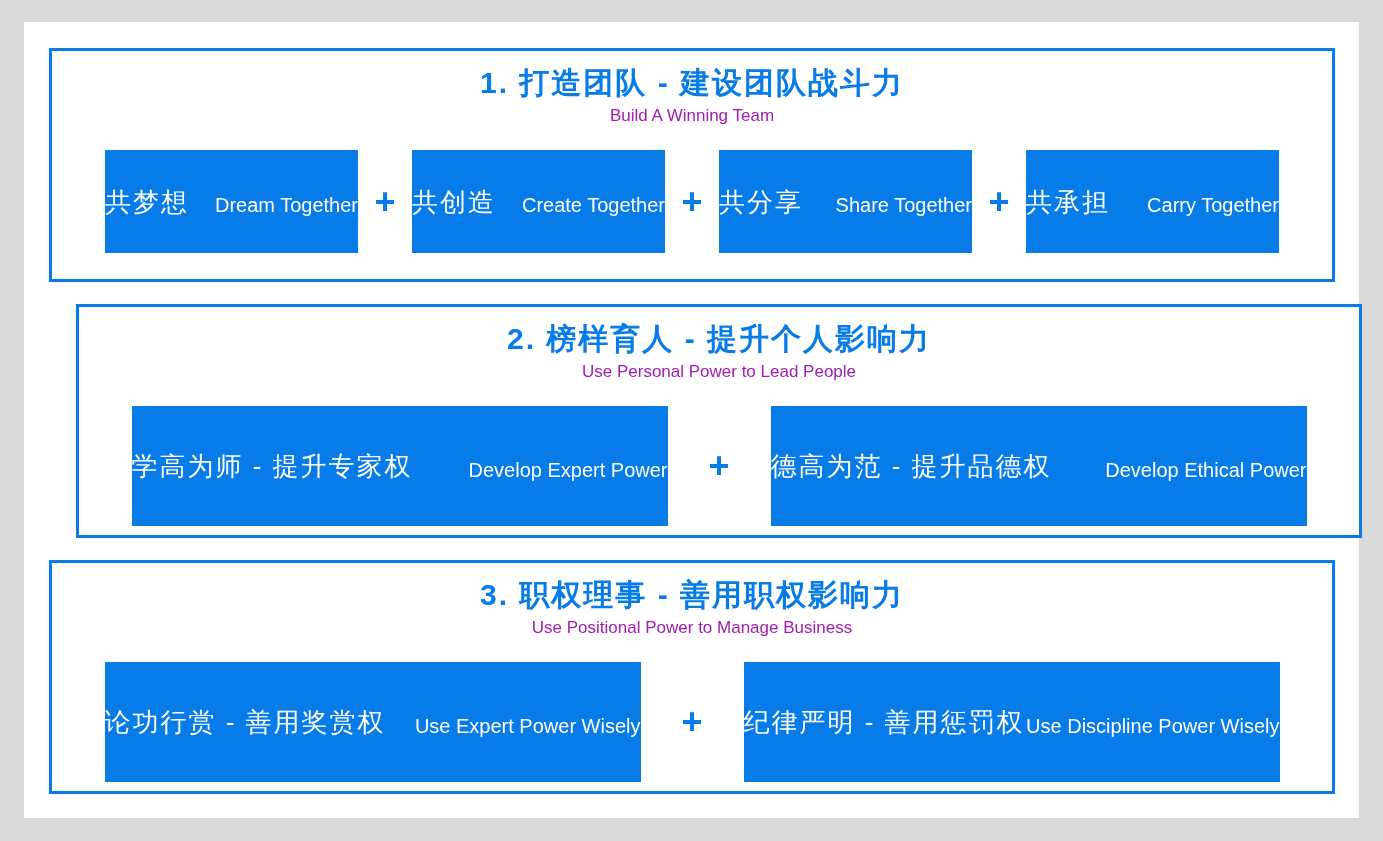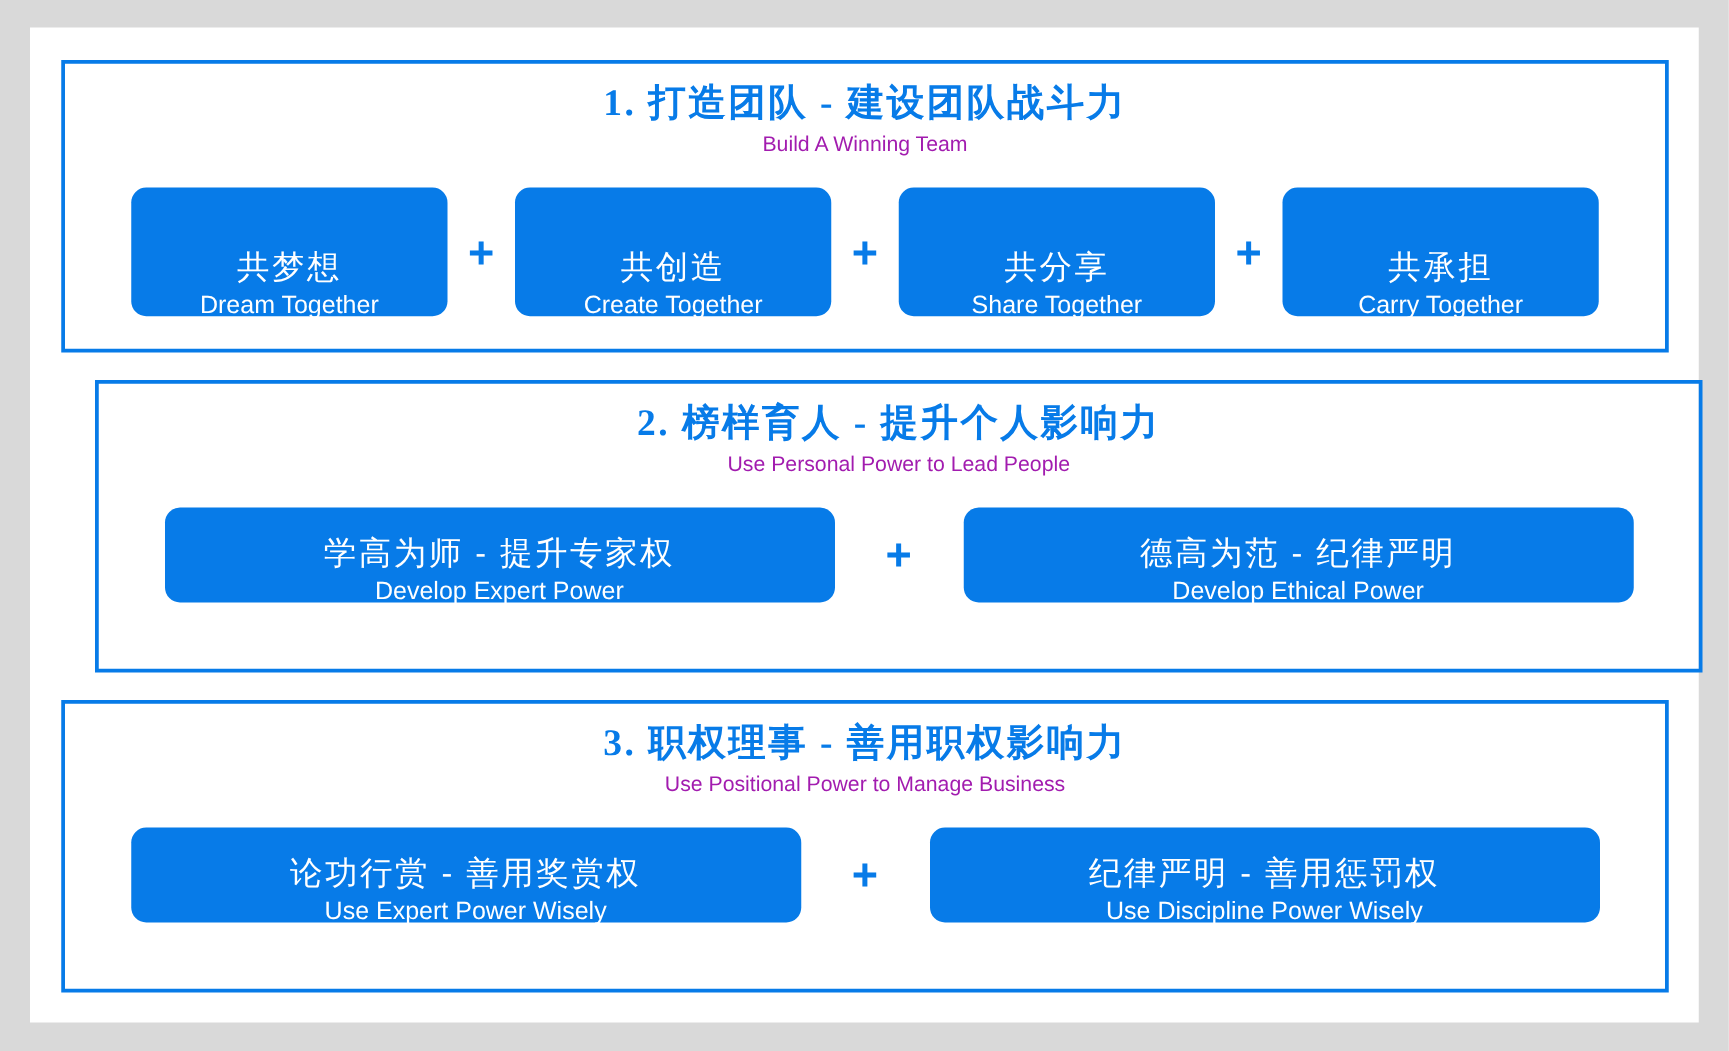--- a/index.html
+++ b/index.html
@@ -34,46 +34,44 @@
   .panel.p1 { top: 26px; }
   .panel.p2 { top: 282px; margin-left: 27px; }
   .panel.p3 { top: 538px; }
   .panel-title {
     margin: 15px 0 0 0;
     font-size: 30px;
     line-height: 34px;
     font-weight: 600;
     color: #077be8;
     letter-spacing: 2px;
-    font-family: Liberation Serif, serif;
   }
   .panel-subtitle {
     margin-top: 5px;
     font-size: 17px;
     line-height: 22px;
     color: #a21caf;
   }
   .box-row {
     display: flex;
     justify-content: center;
     align-items: center;
     margin-top: 23px;
   }
   .box {
     background: #077be8;
     color: #ffffff;
     display: flex;
-    flex-direction: column;
-    justify-content: flex-end;
+    flex-direction: row;
+    justify-content: space-between;
     align-items: center;
     box-sizing: border-box;
-    border-radius: 12px;
   }
   .box.small { width: 253px; height: 103px; }
-  .box.wide  { width: 536px; height: 76px; }
+  .box.wide  { width: 536px; height: 120px; }
   .box-zh {
     font-size: 26px;
     line-height: 30px;
     letter-spacing: 2px;
   }
   .box-en {
     font-size: 20px;
     line-height: 18px;
     margin-top: 7px;
   }
@@ -121,21 +119,21 @@
   <section class="panel p2">
     <h2 class="panel-title">2. 榜样育人 - 提升个人影响力</h2>
     <div class="panel-subtitle">Use Personal Power to Lead People</div>
     <div class="box-row">
       <div class="box wide">
         <div class="box-zh">学高为师 - 提升专家权</div>
         <div class="box-en">Develop Expert Power</div>
       </div>
       <span class="plus widegap">+</span>
       <div class="box wide">
-        <div class="box-zh">德高为范 - 纪律严明</div>
+        <div class="box-zh">德高为范 - 提升品德权</div>
         <div class="box-en">Develop Ethical Power</div>
       </div>
     </div>
   </section>
 
   <section class="panel p3">
     <h2 class="panel-title">3. 职权理事 - 善用职权影响力</h2>
     <div class="panel-subtitle">Use Positional Power to Manage Business</div>
     <div class="box-row">
       <div class="box wide">

